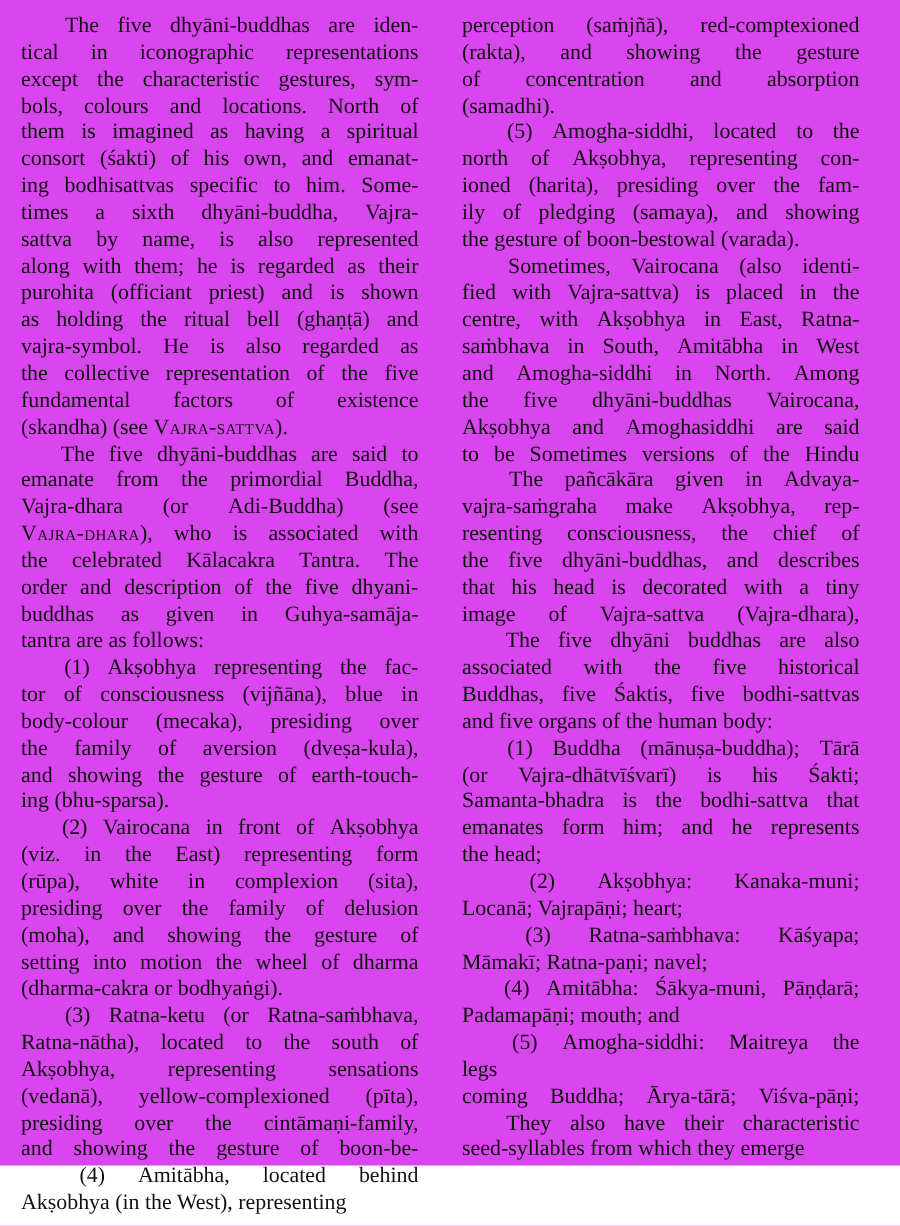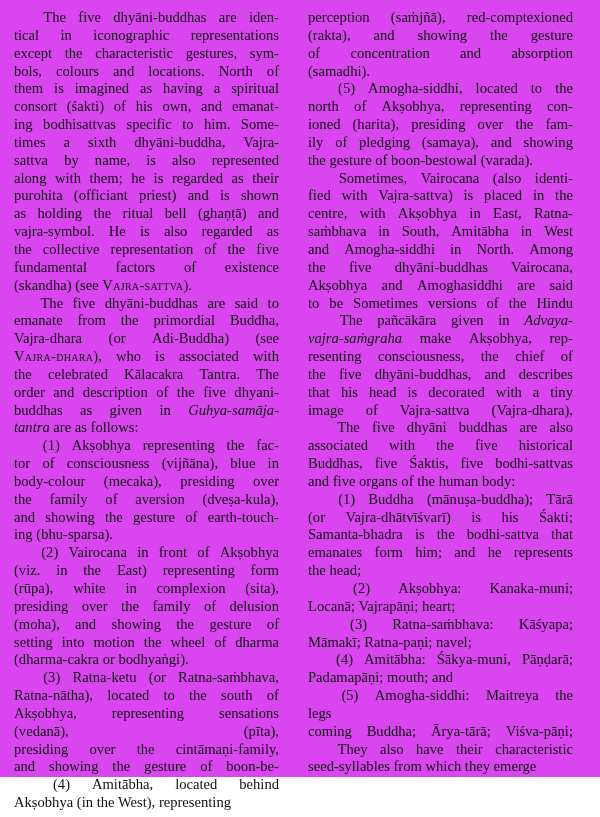--- a/index.html
+++ b/index.html
@@ -34,21 +34,20 @@
   .column {
     width: 265px;
     flex: 0 0 265px;
   }
   
   .smallcaps {
     font-variant: small-caps;
     letter-spacing: 0.3px;
   }
   .ital {
-    font-style: italic;
   }
   
   .lines {
     margin: 0;
     padding: 0;
   }
   .ln {
     display: block;
     font-size: 14.6px;
     height: 17.85px;
@@ -364,20 +363,21 @@
             <span class="w">south</span>
             <span class="w">of</span>
           </div>
           <div class="ln just">
             <span class="w">Akṣobhya,</span>
             <span class="w">representing</span>
             <span class="w">sensations</span>
           </div>
           <div class="ln just">
             <span class="w">(vedanā),</span>
+            <span class="w">yellow-complexioned</span>
             <span class="w">(pīta),</span>
           </div>
           <div class="ln just">
             <span class="w">presiding</span>
             <span class="w">over</span>
             <span class="w">the</span>
             <span class="w">cintāmaṇi-family,</span>
           </div>
           <div class="ln just">
             <span class="w">and</span>

